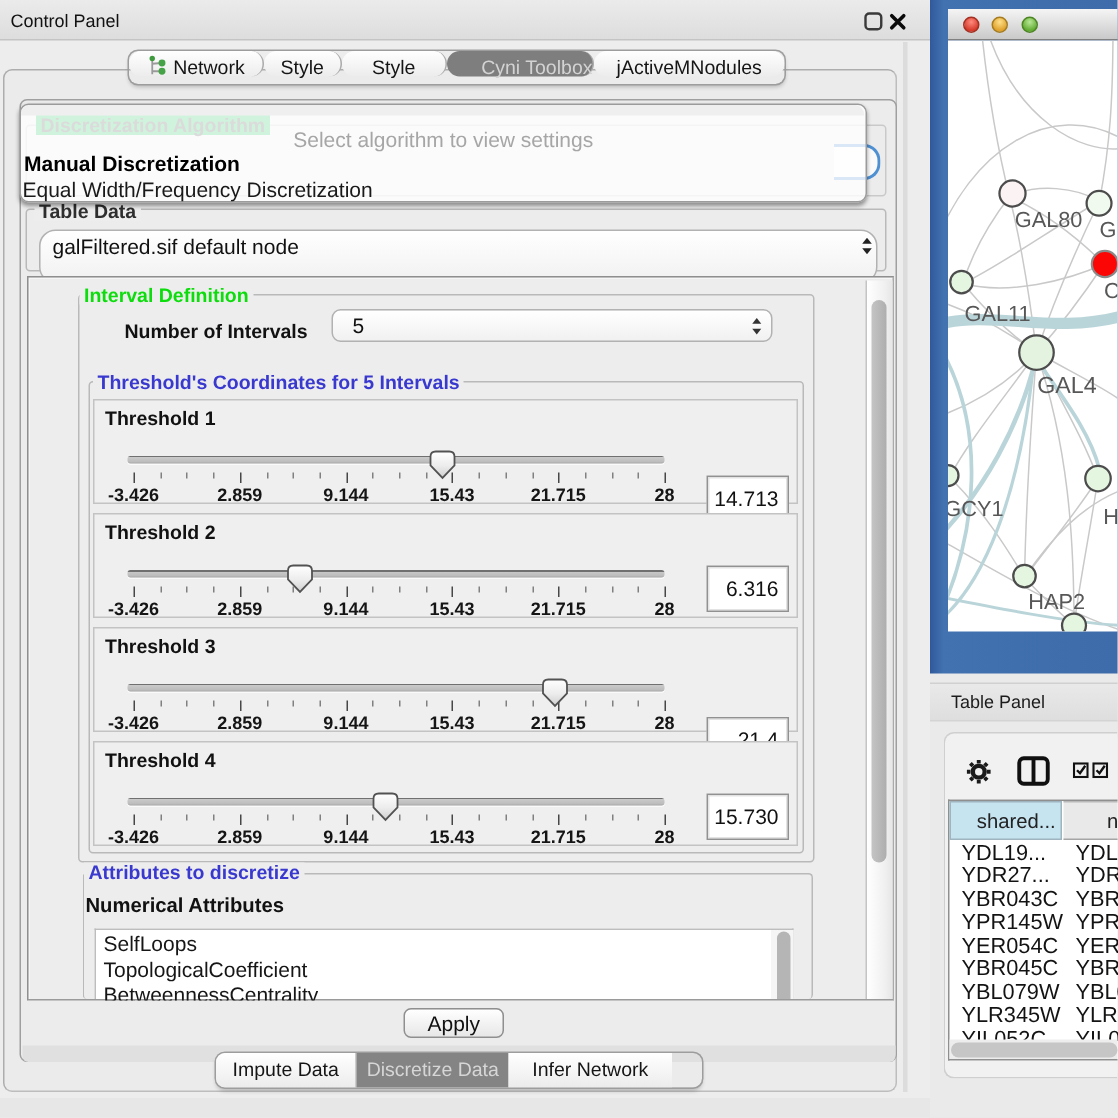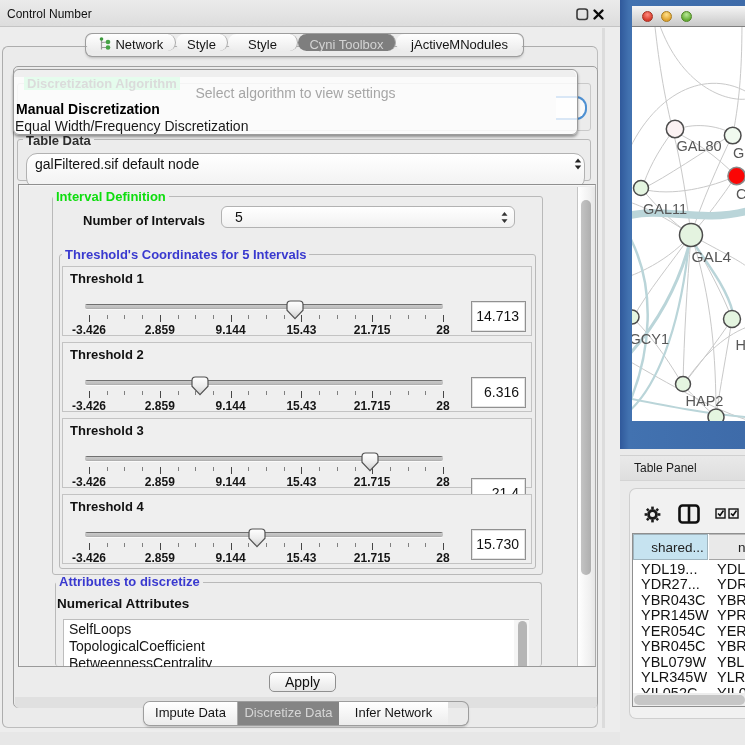--- a/index.html
+++ b/index.html
@@ -8,21 +8,21 @@
 #titlebar { position:absolute; left:0; top:0; width:620px; height:27px;
   background:linear-gradient(#ebebeb,#dddddd); border-bottom:1px solid #c4c4c4; }
 #titlebar .t { position:absolute; left:7px; top:1px; line-height:27px; font-size:12px; color:#111; }
 #panel { position:absolute; left:2px; top:46px; width:596px; height:682px; background:#ebebeb;
   border:1px solid #adadad; border-bottom-color:#bdbdbd; border-right-color:#bdbdbd; border-radius:6px; }
 .tabstrip { position:absolute; display:flex; height:22px; border-radius:6px;
   box-shadow:0 0 0 1px #9d9d9d, 0 2px 3px rgba(0,0,0,0.22); overflow:hidden; }
 .tab { height:17px; line-height:21px; font-size:13px; color:#151515; text-align:center;
   background:linear-gradient(#ffffff,#ececec); border-right:1px solid #ababab;border-radius:10px; }
 .tab:last-child { border-right:none; }
-.tab.sel { background:#7e7e7e; color:#d3d3d3; }
+.tab.sel { background:#7e7e7e; color:#d3d3d3;text-align:right; }
 .groupbox { position:absolute; border:1px solid #b9b9b9; border-radius:3px; }
 .gtitle { position:absolute; font-size:13px; font-weight:bold; line-height:13px; background:#ebebeb; padding:0 3px; }
 .combo { position:absolute; background:linear-gradient(#ffffff,#f1f1f1); border:1px solid #b2b2b2;
   border-radius:11px; font-size:14px; color:#111; }
 .blab { position:absolute; font-size:13px; font-weight:bold; color:#111; }
 .tpanel { position:absolute; left:62px; width:470px; height:70px; background:#efefef; border:1px solid #c3c3c3; }
 .track { position:absolute; left:85px; width:358px; height:5px; border-radius:2px;
   background:linear-gradient(#707070 0,#707070 1px,#c9c9c9 1px,#bdbdbd 75%,#a8a8a8 100%);
   box-shadow:0 1px 0 rgba(255,255,255,0.7); }
 .thumb { position:absolute; }
@@ -48,21 +48,21 @@
 <linearGradient id="thg" x1="0" y1="0" x2="0" y2="1">
  <stop offset="0" stop-color="#ffffff"></stop>
         <stop offset="0.55" stop-color="#ececec"></stop>
         <stop offset="1" stop-color="#cfcfcf"></stop>
 </linearGradient>
 </defs>
   </svg>
 
 <div id="cw"></div>
 <div id="titlebar">
-    <span class="t">Control Number</span>
+    <span class="t">Control Panel</span>
   </div>
 <svg class="abs" style="left:575px;top:7px" width="32" height="15" viewBox="0 0 32 15">
 <rect x="2" y="2" width="10.5" height="10.5" rx="2.5" fill="none" stroke="#3a3a3a" stroke-width="1.6"></rect>
 <path d="M19.5,3.5 L27.5,11.5 M27.5,3.5 L19.5,11.5" stroke="#0a0a0a" stroke-width="2.4" stroke-linecap="round"></path>
 </svg>
 <div id="panel"></div>
 <div class="abs" style="left:13px;top:66px;width:585px;height:642px;background:#ececec;border:1px solid #9f9f9f;border-radius:5px"></div>
 <div class="abs" style="left:602px;top:28px;width:3px;height:700px;background:#dcdcdc"></div>
 <div class="abs" style="left:14.5px;top:697px;width:582px;height:11px;background:#e0e0e0;border-radius:0 0 4px 4px"></div>
 <div class="tabstrip" style="left:86px;top:34px;width:437px">
@@ -71,21 +71,21 @@
 <circle cx="3.5" cy="3" r="1.8" fill="#3d9a3d"></circle>
         <circle cx="10" cy="6" r="2.3" fill="#46a246"></circle>
         <circle cx="10" cy="11.5" r="2.3" fill="#46a246"></circle>
       </svg> Network</div>
 <div class="tab" style="width:52px">Style</div>
 <div class="tab" style="width:70px">Style</div>
 <div class="tab sel" style="width:98px">Cyni Toolbox</div>
 <div class="tab" style="width:127px">jActiveMNodules</div>
 </div>
 <div class="groupbox" style="left:17px;top:83px;width:574px;height:48px;border-color:#c9c9c9"></div>
-<div class="gtitle" style="left:24px;top:77px;color:#555555;background:#86efac">Discretization Algorithm</div>
+<div class="gtitle" style="left:24px;top:77px;color:#555555;background:#22c55e">Discretization Algorithm</div>
 <div class="abs" style="left:556px;top:96px;width:31px;height:24px;border-radius:0 11px 11px 0;background:#fafafa;border:2.5px solid #4e90d2;border-left:none"></div>
 <div id="popup"></div>
 <div class="abs" style="left:14px;top:70px;width:562px;height:7px;background:rgba(190,190,190,0.18);border-radius:6px 6px 0 0;z-index:41"></div>
 <div class="abs" style="left:13px;top:85px;width:565px;text-align:center;font-size:14px;color:#a6a6a6;z-index:41">Select algorithm to view settings</div>
 <div class="abs" style="left:16px;top:101px;font-size:14px;font-weight:bold;color:#000;z-index:41">Manual Discretization</div>
 <div class="abs" style="left:15px;top:118px;font-size:14px;color:#191919;z-index:41">Equal Width/Frequency Discretization</div>
 <div class="groupbox" style="left:17px;top:139px;width:574px;height:42px"></div>
 <div class="gtitle" style="left:23px;top:134px;color:#2e2e2e;background:#ededed">Table Data</div>
 <div class="combo" style="left:26px;top:153px;width:559px;height:36px;line-height:21px;padding-left:8px">galFiltered.sif default node</div>
 <svg class="abs" style="left:572px;top:157px" width="12" height="14" viewBox="0 0 12 14">
@@ -106,21 +106,21 @@
 <div class="groupbox" style="left:59px;top:254px;width:477px;height:315px"></div>
 <div class="gtitle" style="left:62px;top:248px;color:#3939cf;background:#ededed">Threshold's Coordinates for 5 Intervals</div>
 
 <div class="tpanel" style="top:266px"></div>
 <div class="blab" style="left:70px;top:271px">Threshold 1</div>
 <div class="track" style="top:304px"></div>
 <div class="tkM" style="left:89.0px;top:315px"></div><div class="tkm" style="left:106.7px;top:315px"></div><div class="tkm" style="left:124.4px;top:315px"></div><div class="tkm" style="left:142.1px;top:315px"></div><div class="tkM" style="left:159.8px;top:315px"></div><div class="tkm" style="left:177.5px;top:315px"></div><div class="tkm" style="left:195.2px;top:315px"></div><div class="tkm" style="left:212.9px;top:315px"></div><div class="tkM" style="left:230.6px;top:315px"></div><div class="tkm" style="left:248.3px;top:315px"></div><div class="tkm" style="left:266.0px;top:315px"></div><div class="tkm" style="left:283.7px;top:315px"></div><div class="tkM" style="left:301.4px;top:315px"></div><div class="tkm" style="left:319.1px;top:315px"></div><div class="tkm" style="left:336.8px;top:315px"></div><div class="tkm" style="left:354.5px;top:315px"></div><div class="tkM" style="left:372.2px;top:315px"></div><div class="tkm" style="left:389.9px;top:315px"></div><div class="tkm" style="left:407.6px;top:315px"></div><div class="tkm" style="left:425.3px;top:315px"></div><div class="tkM" style="left:443.0px;top:315px"></div><div class="tkl" style="left:59.0px;top:323px">-3.426</div><div class="tkl" style="left:129.8px;top:323px">2.859</div><div class="tkl" style="left:200.6px;top:323px">9.144</div><div class="tkl" style="left:271.4px;top:323px">15.43</div><div class="tkl" style="left:342.2px;top:323px">21.715</div><div class="tkl" style="left:413.0px;top:323px">28</div>
 <svg class="thumb" style="left:285.5px;top:300px" width="18" height="20" viewBox="0 0 18 20">
     <path d="M1,4.5 Q1,1 4.5,1 L13.5,1 Q17,1 17,4.5 L17,10.2 L9,18.6 L1,10.2 Z" fill="url(#thg)" stroke="#525252" stroke-width="1.2"></path>
   </svg>
-<div class="vbox" style="top:301px">14.713</div>
+<div class="vbox" style="top:317px">14.713</div>
 
 <div class="tpanel" style="top:342px"></div>
 <div class="blab" style="left:70px;top:347px">Threshold 2</div>
 <div class="track" style="top:380px"></div>
 <div class="tkM" style="left:89.0px;top:391px"></div><div class="tkm" style="left:106.7px;top:391px"></div><div class="tkm" style="left:124.4px;top:391px"></div><div class="tkm" style="left:142.1px;top:391px"></div><div class="tkM" style="left:159.8px;top:391px"></div><div class="tkm" style="left:177.5px;top:391px"></div><div class="tkm" style="left:195.2px;top:391px"></div><div class="tkm" style="left:212.9px;top:391px"></div><div class="tkM" style="left:230.6px;top:391px"></div><div class="tkm" style="left:248.3px;top:391px"></div><div class="tkm" style="left:266.0px;top:391px"></div><div class="tkm" style="left:283.7px;top:391px"></div><div class="tkM" style="left:301.4px;top:391px"></div><div class="tkm" style="left:319.1px;top:391px"></div><div class="tkm" style="left:336.8px;top:391px"></div><div class="tkm" style="left:354.5px;top:391px"></div><div class="tkM" style="left:372.2px;top:391px"></div><div class="tkm" style="left:389.9px;top:391px"></div><div class="tkm" style="left:407.6px;top:391px"></div><div class="tkm" style="left:425.3px;top:391px"></div><div class="tkM" style="left:443.0px;top:391px"></div><div class="tkl" style="left:59.0px;top:399px">-3.426</div><div class="tkl" style="left:129.8px;top:399px">2.859</div><div class="tkl" style="left:200.6px;top:399px">9.144</div><div class="tkl" style="left:271.4px;top:399px">15.43</div><div class="tkl" style="left:342.2px;top:399px">21.715</div><div class="tkl" style="left:413.0px;top:399px">28</div>
 <svg class="thumb" style="left:190.9px;top:376px" width="18" height="20" viewBox="0 0 18 20">
     <path d="M1,4.5 Q1,1 4.5,1 L13.5,1 Q17,1 17,4.5 L17,10.2 L9,18.6 L1,10.2 Z" fill="url(#thg)" stroke="#525252" stroke-width="1.2"></path>
   </svg>
 <div class="vbox" style="top:377px">6.316</div>
 

